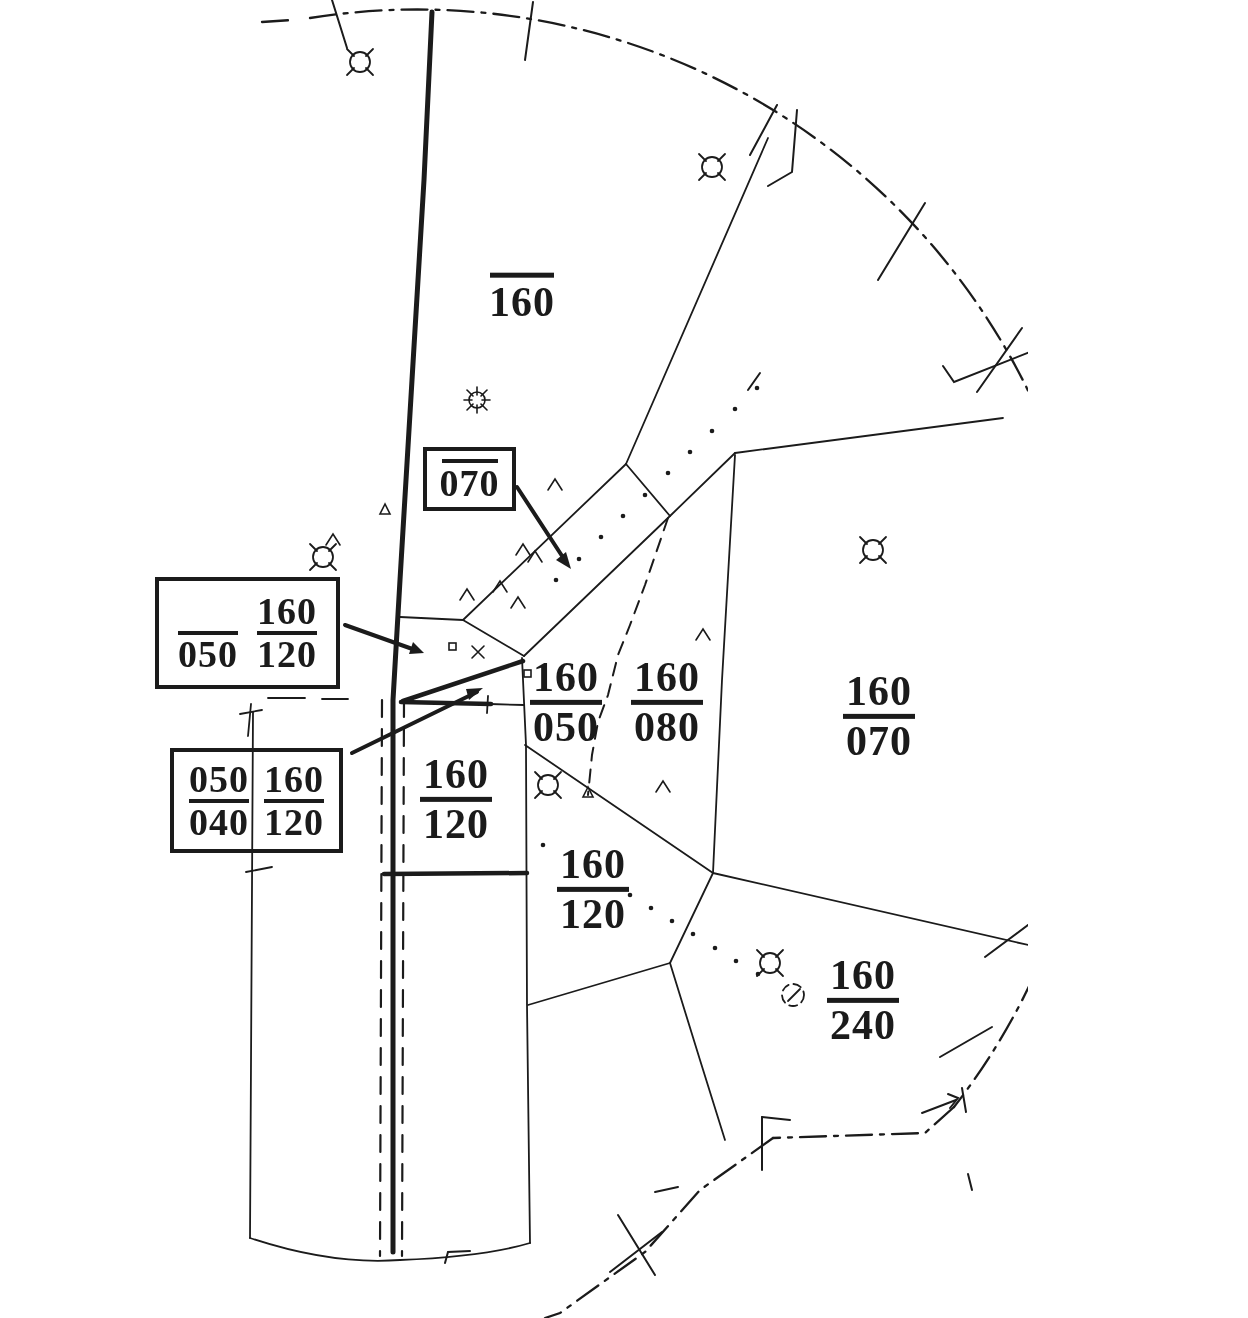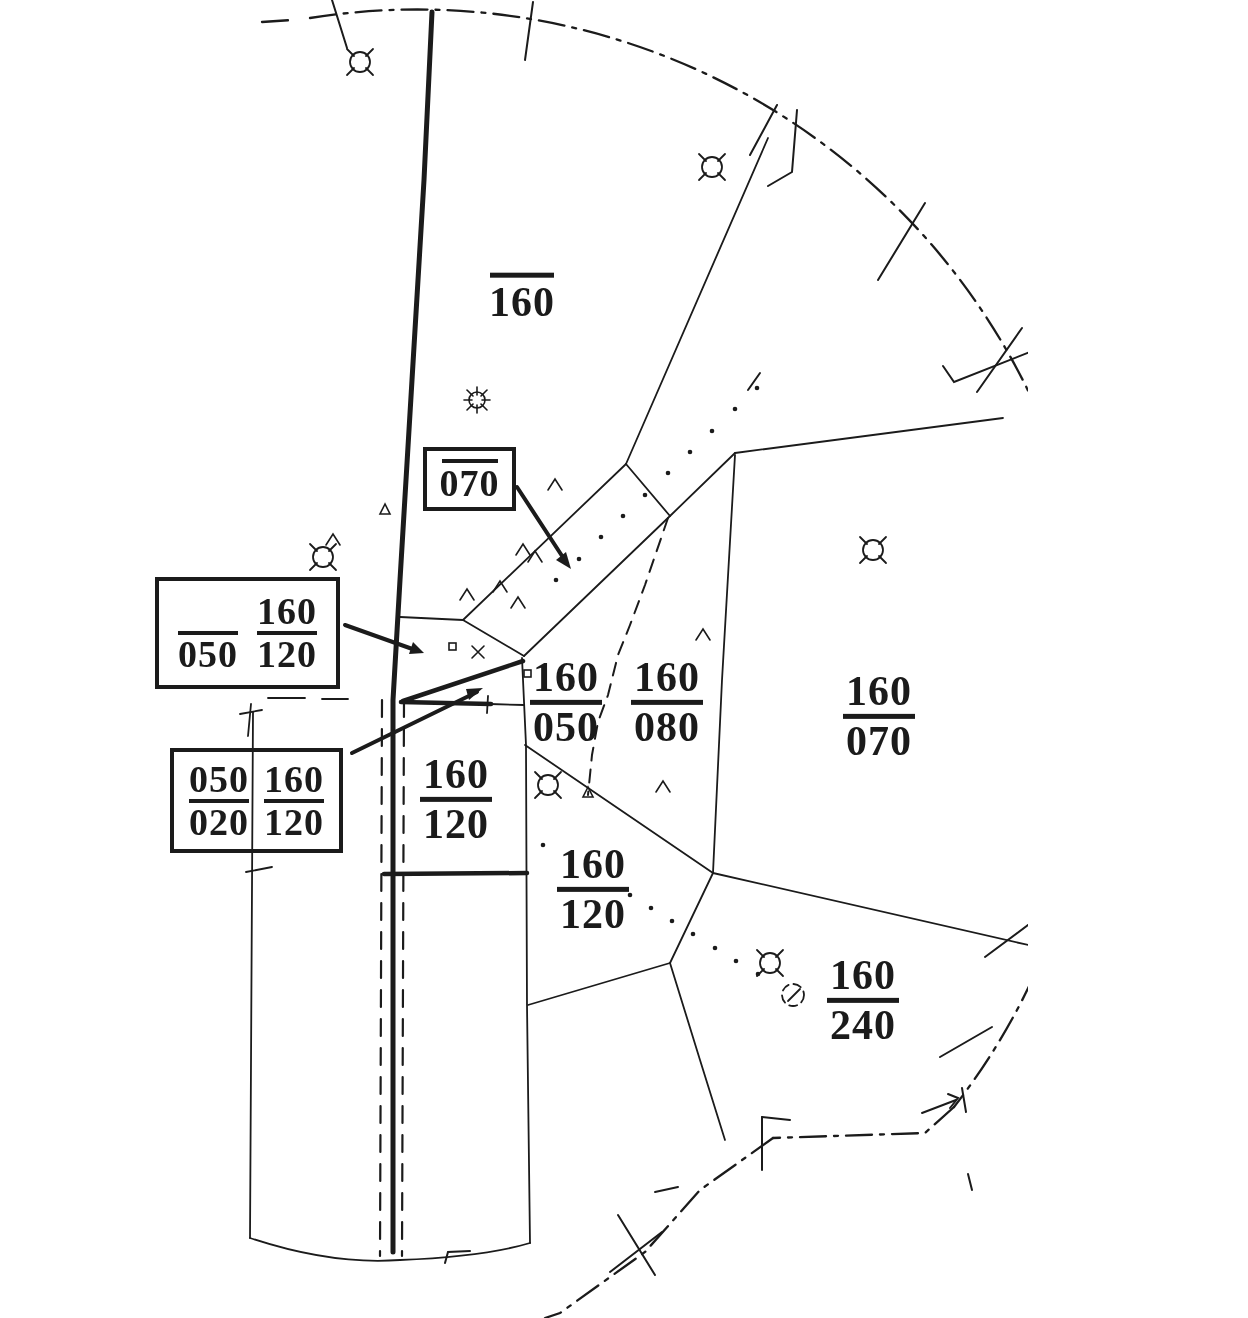--- a/index.html
+++ b/index.html
@@ -253,21 +253,21 @@
       <span class="num">160</span>
       <span class="bar"></span>
       <span class="den">120</span>
     </div>
   </div>
 
   <div class="callout-box" style="left:170px;top:748px;width:173px;height:105px">
     <div class="frac">
       <span class="num">050</span>
       <span class="bar"></span>
-      <span class="den">020</span>
+      <span class="den">040</span>
     </div>
     <div class="frac">
       <span class="num">160</span>
       <span class="bar"></span>
       <span class="den">120</span>
     </div>
   </div>
 
 </div>
 

